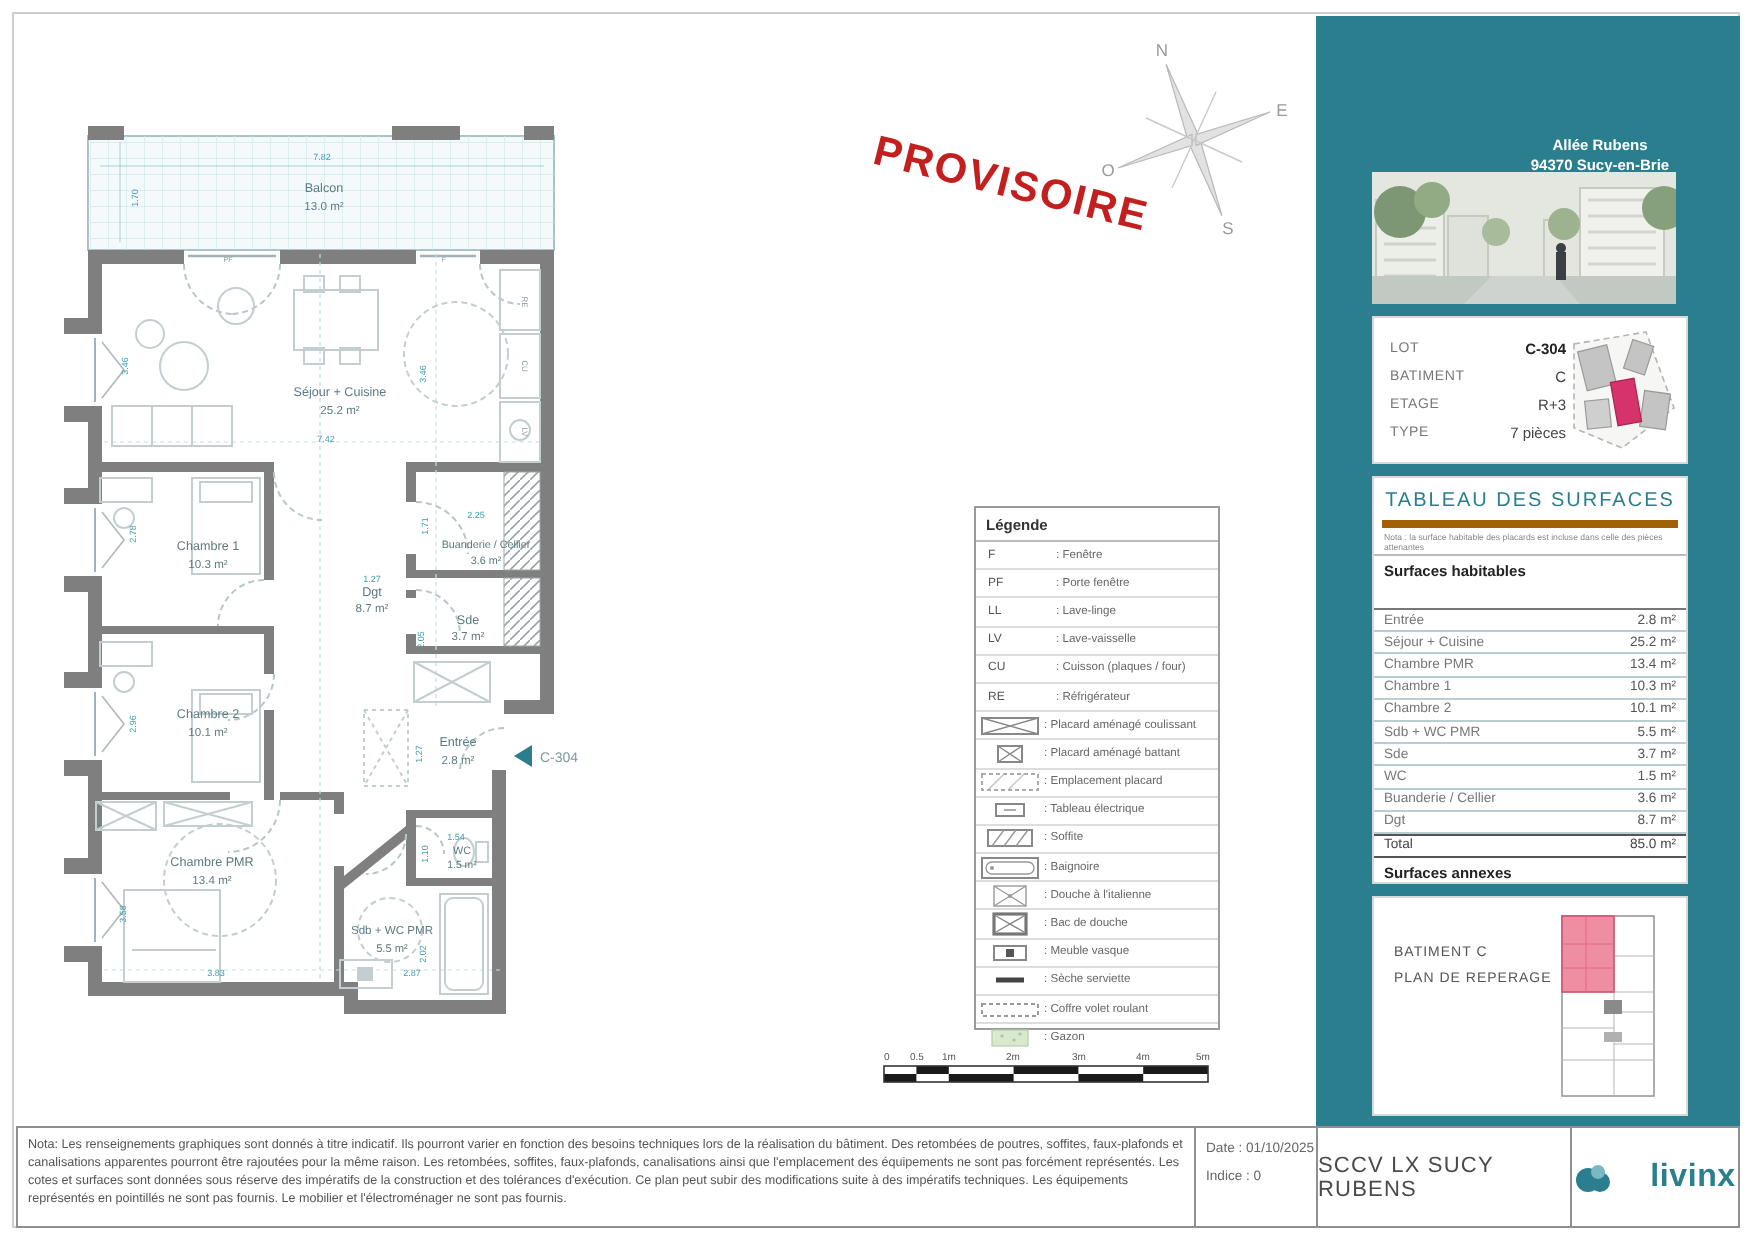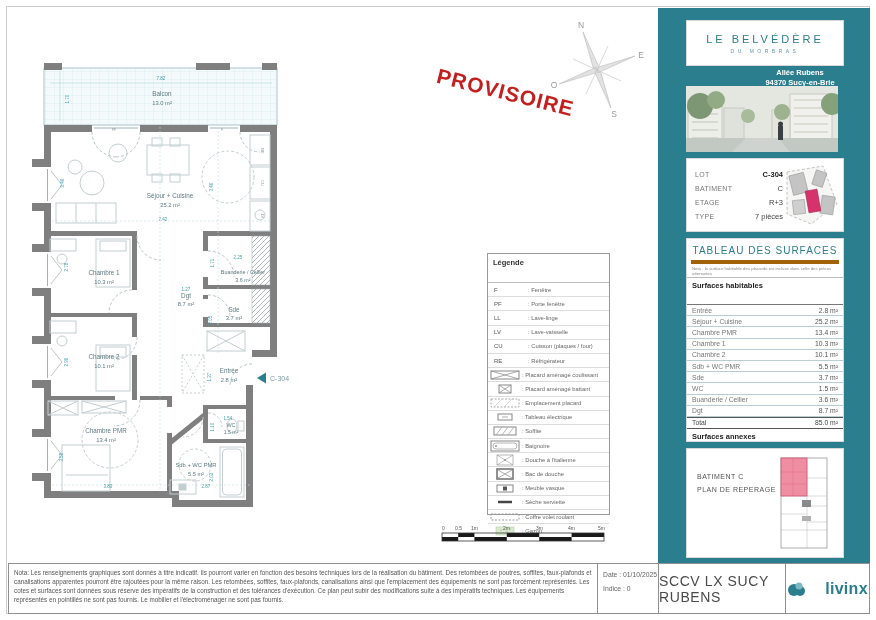--- a/index.html
+++ b/index.html
@@ -7,21 +7,21 @@
          font-family:"Liberation Sans",sans-serif;}
   .abs{position:absolute;}
   .frame{left:6px;top:6px;width:862px;height:606px;border:1px solid #cdcdcd;}
 
   
   .stamp{left:440px;top:64px;font-size:21px;font-weight:bold;color:#c41f1f;
          letter-spacing:1px;transform:rotate(14deg);transform-origin:left top;}
 
   
   .legend{left:487px;top:253px;width:121px;height:260px;border:1px solid #9a9a9a;background:#fff;}
-  .legend-title{font-size:7.5px;font-weight:bold;color:#333;padding:4px 5px 15px 5px;border-bottom:1px solid #bbb;}
+  .legend-title{font-size:7.5px;font-weight:bold;color:#333;padding:4px 5px 3px 5px;border-bottom:1px solid #bbb;}
   .lrow{display:flex;align-items:center;height:13.2px;border-bottom:0.5px solid #ddd;}
   .lrow:last-child{border-bottom:none;}
   .lkey{width:34px;text-align:left;padding-left:6px;font-size:6px;color:#555;flex:none;}
   .lico{width:34px;display:flex;justify-content:center;align-items:center;flex:none;}
   .llabel{font-size:5.8px;color:#666;}
 
   
   .panel{left:658px;top:8px;width:212px;height:555px;background:#2b7e8e;}
   .card{position:absolute;background:#fff;border:1px solid #d8d8d8;}
   .brand-card{left:28px;top:12px;width:156px;height:44px;display:flex;flex-direction:column;justify-content:center;align-items:center;}
@@ -49,21 +49,21 @@
   .rep-text{position:absolute;left:10px;top:22px;font-size:7px;color:#555;letter-spacing:0.5px;line-height:1.8;}
   .repmap{position:absolute;right:14px;top:7px;}
 
   
   .fbox{border:1px solid #8f8f8f;background:#fff;}
   .nota{left:8px;top:563px;width:589px;height:49px;}
   .nota-text{font-size:6.3px;color:#555;line-height:1.45;padding:4px 5px;}
   .datebox{left:597px;top:563px;width:61px;height:49px;}
   .datebox div{font-size:6.8px;color:#666;padding:7px 0 0 5px;}
   .sccv{left:658px;top:563px;width:127px;height:49px;display:flex;align-items:center;justify-content:center;}
-  .sccv span{font-size:14px;color:#4a4a4a;letter-spacing:0.6px;}
+  .sccv span{font-size:11px;color:#4a4a4a;letter-spacing:0.6px;}
   .livinx{left:785px;top:563px;width:83px;height:49px;display:flex;align-items:center;justify-content:center;gap:18px;}
   .livinx-text{font-size:16px;font-weight:bold;color:#2b7e8e;letter-spacing:0.3px;}
 </style>
 </head>
 <body>
 
 <div id="sheet">
   <div class="abs frame"></div>
 
   <svg class="abs" style="left:0;top:55px;" width="300" height="505" viewBox="0 0 300 505">
@@ -437,24 +437,20 @@
         <rect x="131.6" y="9" width="32.4" height="4"></rect>
       <rect x="2" y="13" width="16.2" height="4"></rect>
         <rect x="34.4" y="13" width="32.4" height="4"></rect>
         <rect x="99.2" y="13" width="32.4" height="4"></rect>
     </g>
     <rect x="2" y="9" width="162" height="8" fill="none" stroke="#333" stroke-width="0.8"></rect>
   </svg>
 
   <div class="abs panel">
 
-    <div class="card brand-card">
-      <div class="brand-title">LE BELVÉDÈRE</div>
-      <div class="brand-sub">DU MORBRAS</div>
-    </div>
     <div class="abs addr">
       <div>Allée Rubens</div>
       <div>94370 Sucy-en-Brie</div>
     </div>
 
     <svg class="abs photo" width="152" height="66" viewBox="0 0 152 66">
       <rect width="152" height="66" fill="#e3e7e0"></rect>
       <rect x="2" y="14" width="34" height="44" fill="#eceee8" stroke="#c8cac2"></rect>
       <path d="M6 20H32M6 28H32M6 36H32M6 44H32M6 52H32" stroke="#cfd2c9" stroke-width="1.5"></path>
       <rect x="38" y="22" width="20" height="36" fill="#dfe2da" stroke="#c8cac2"></rect>

